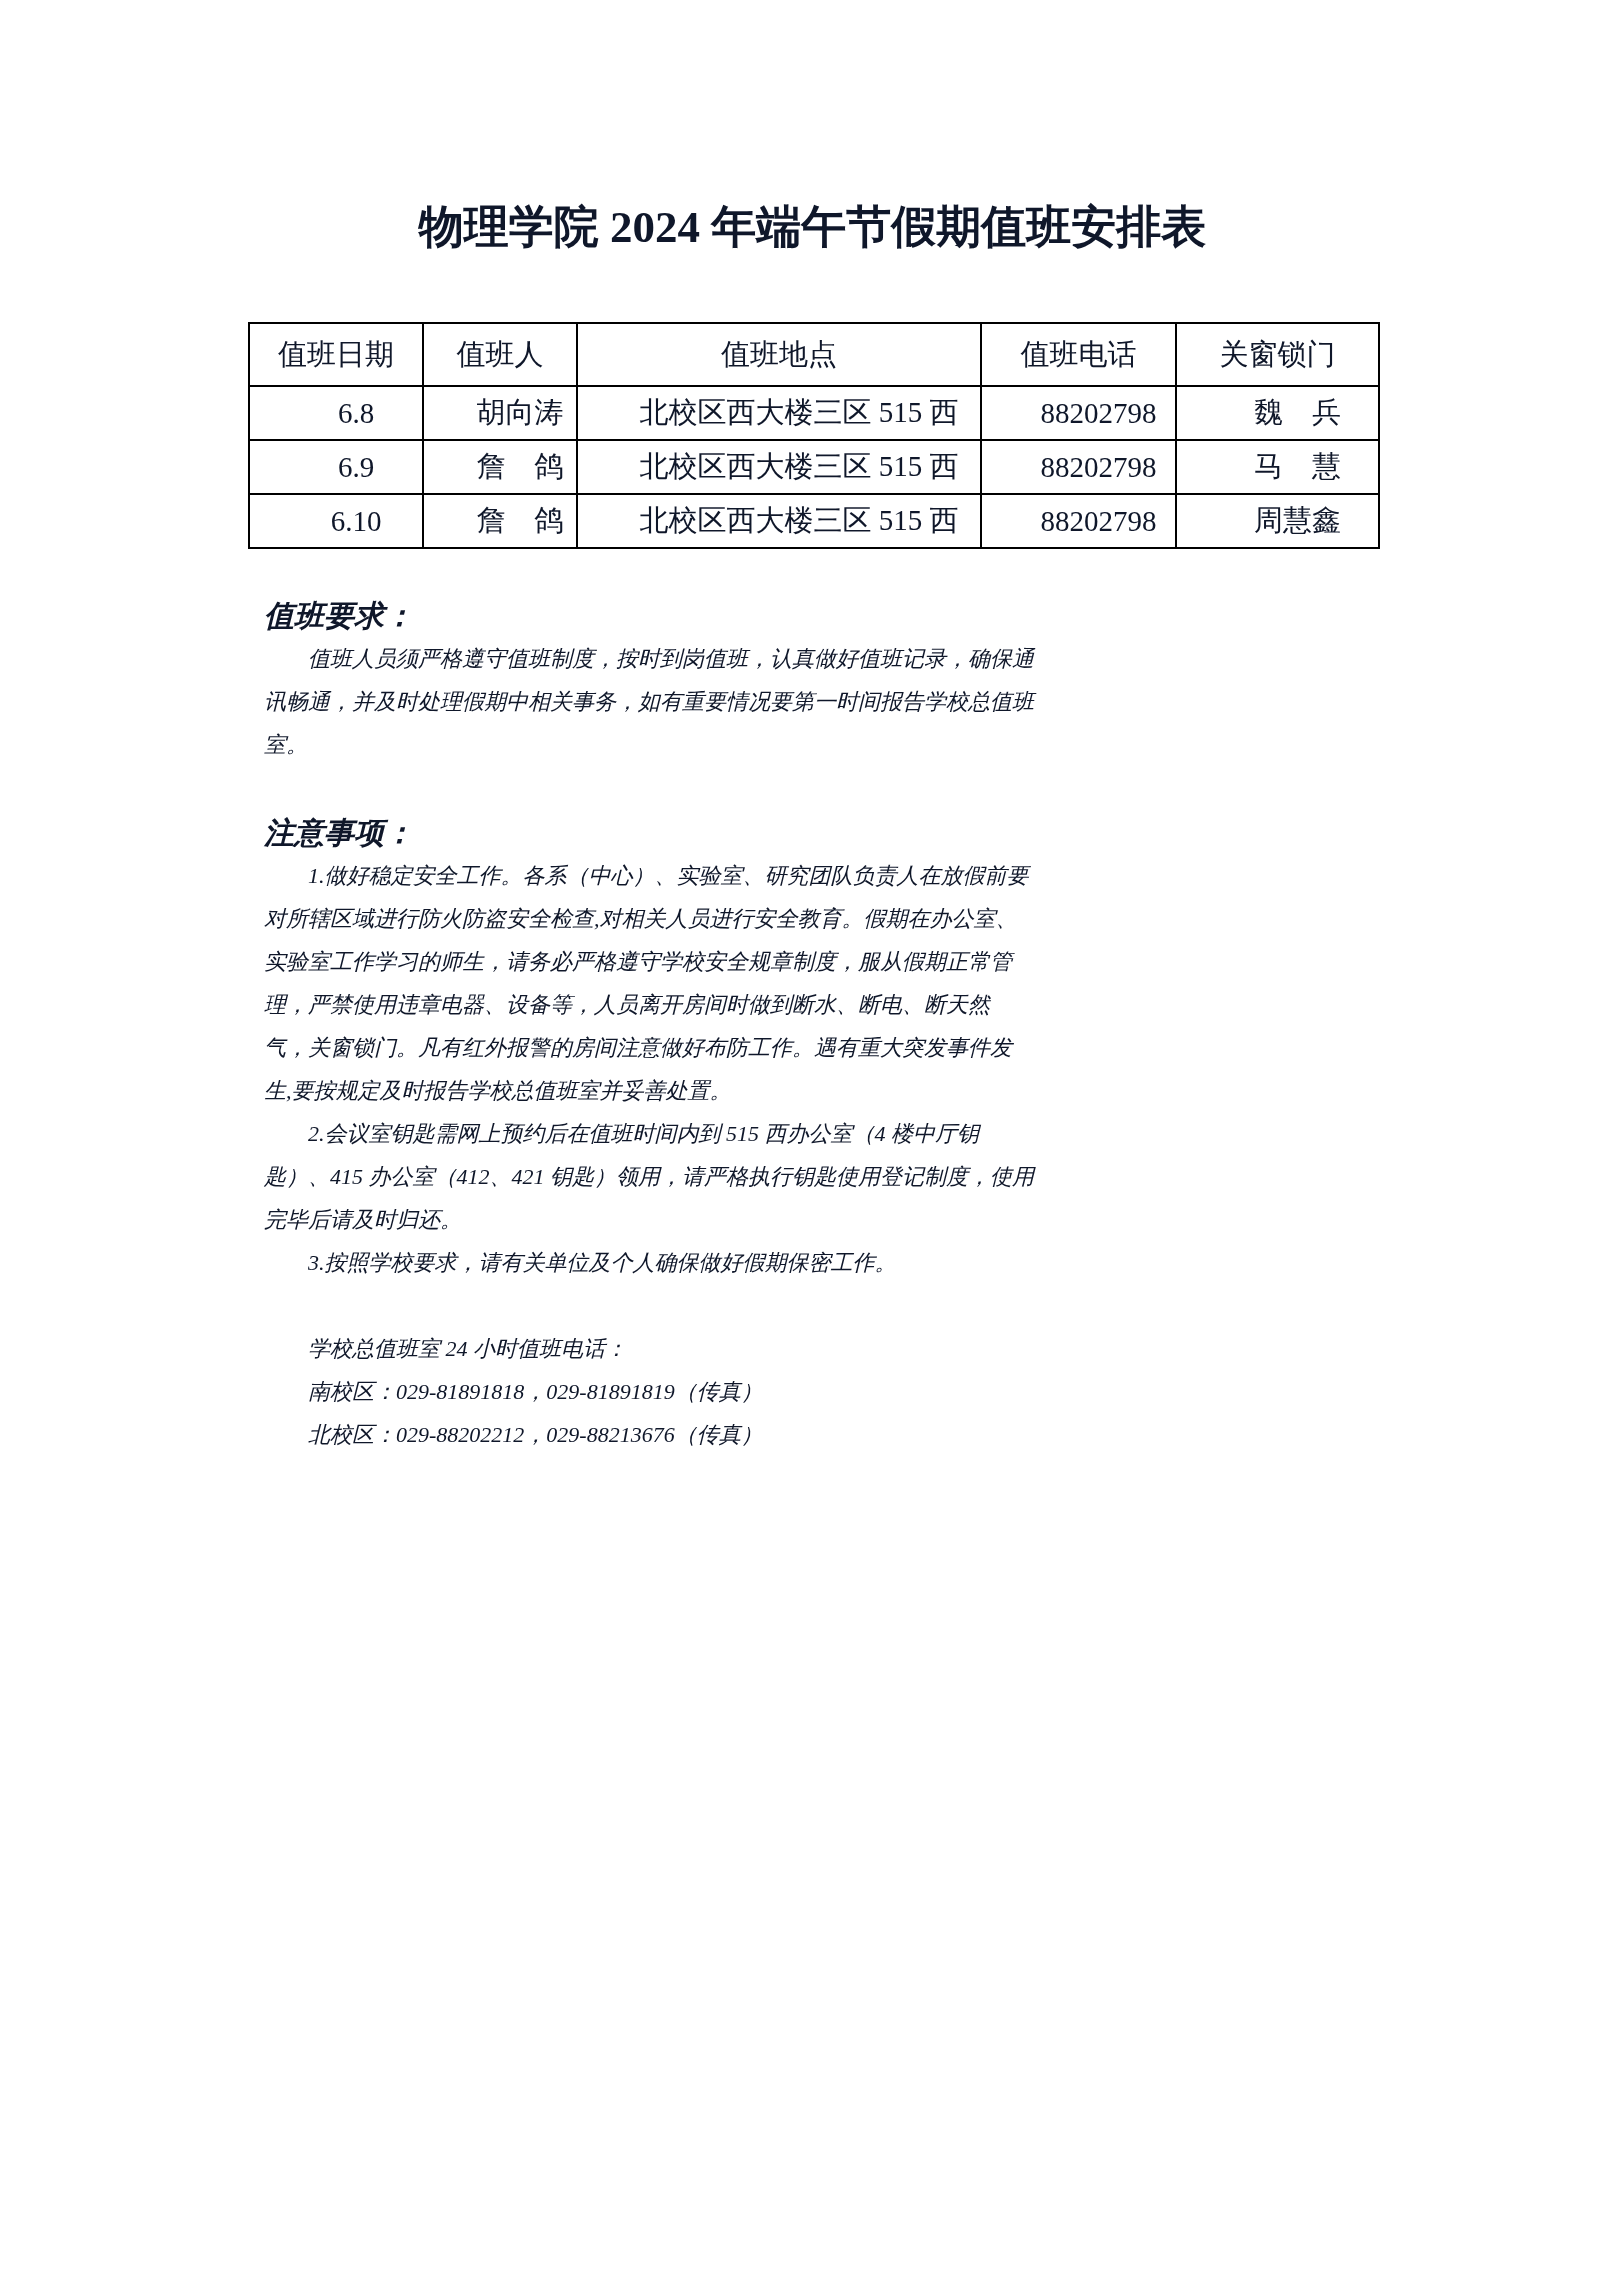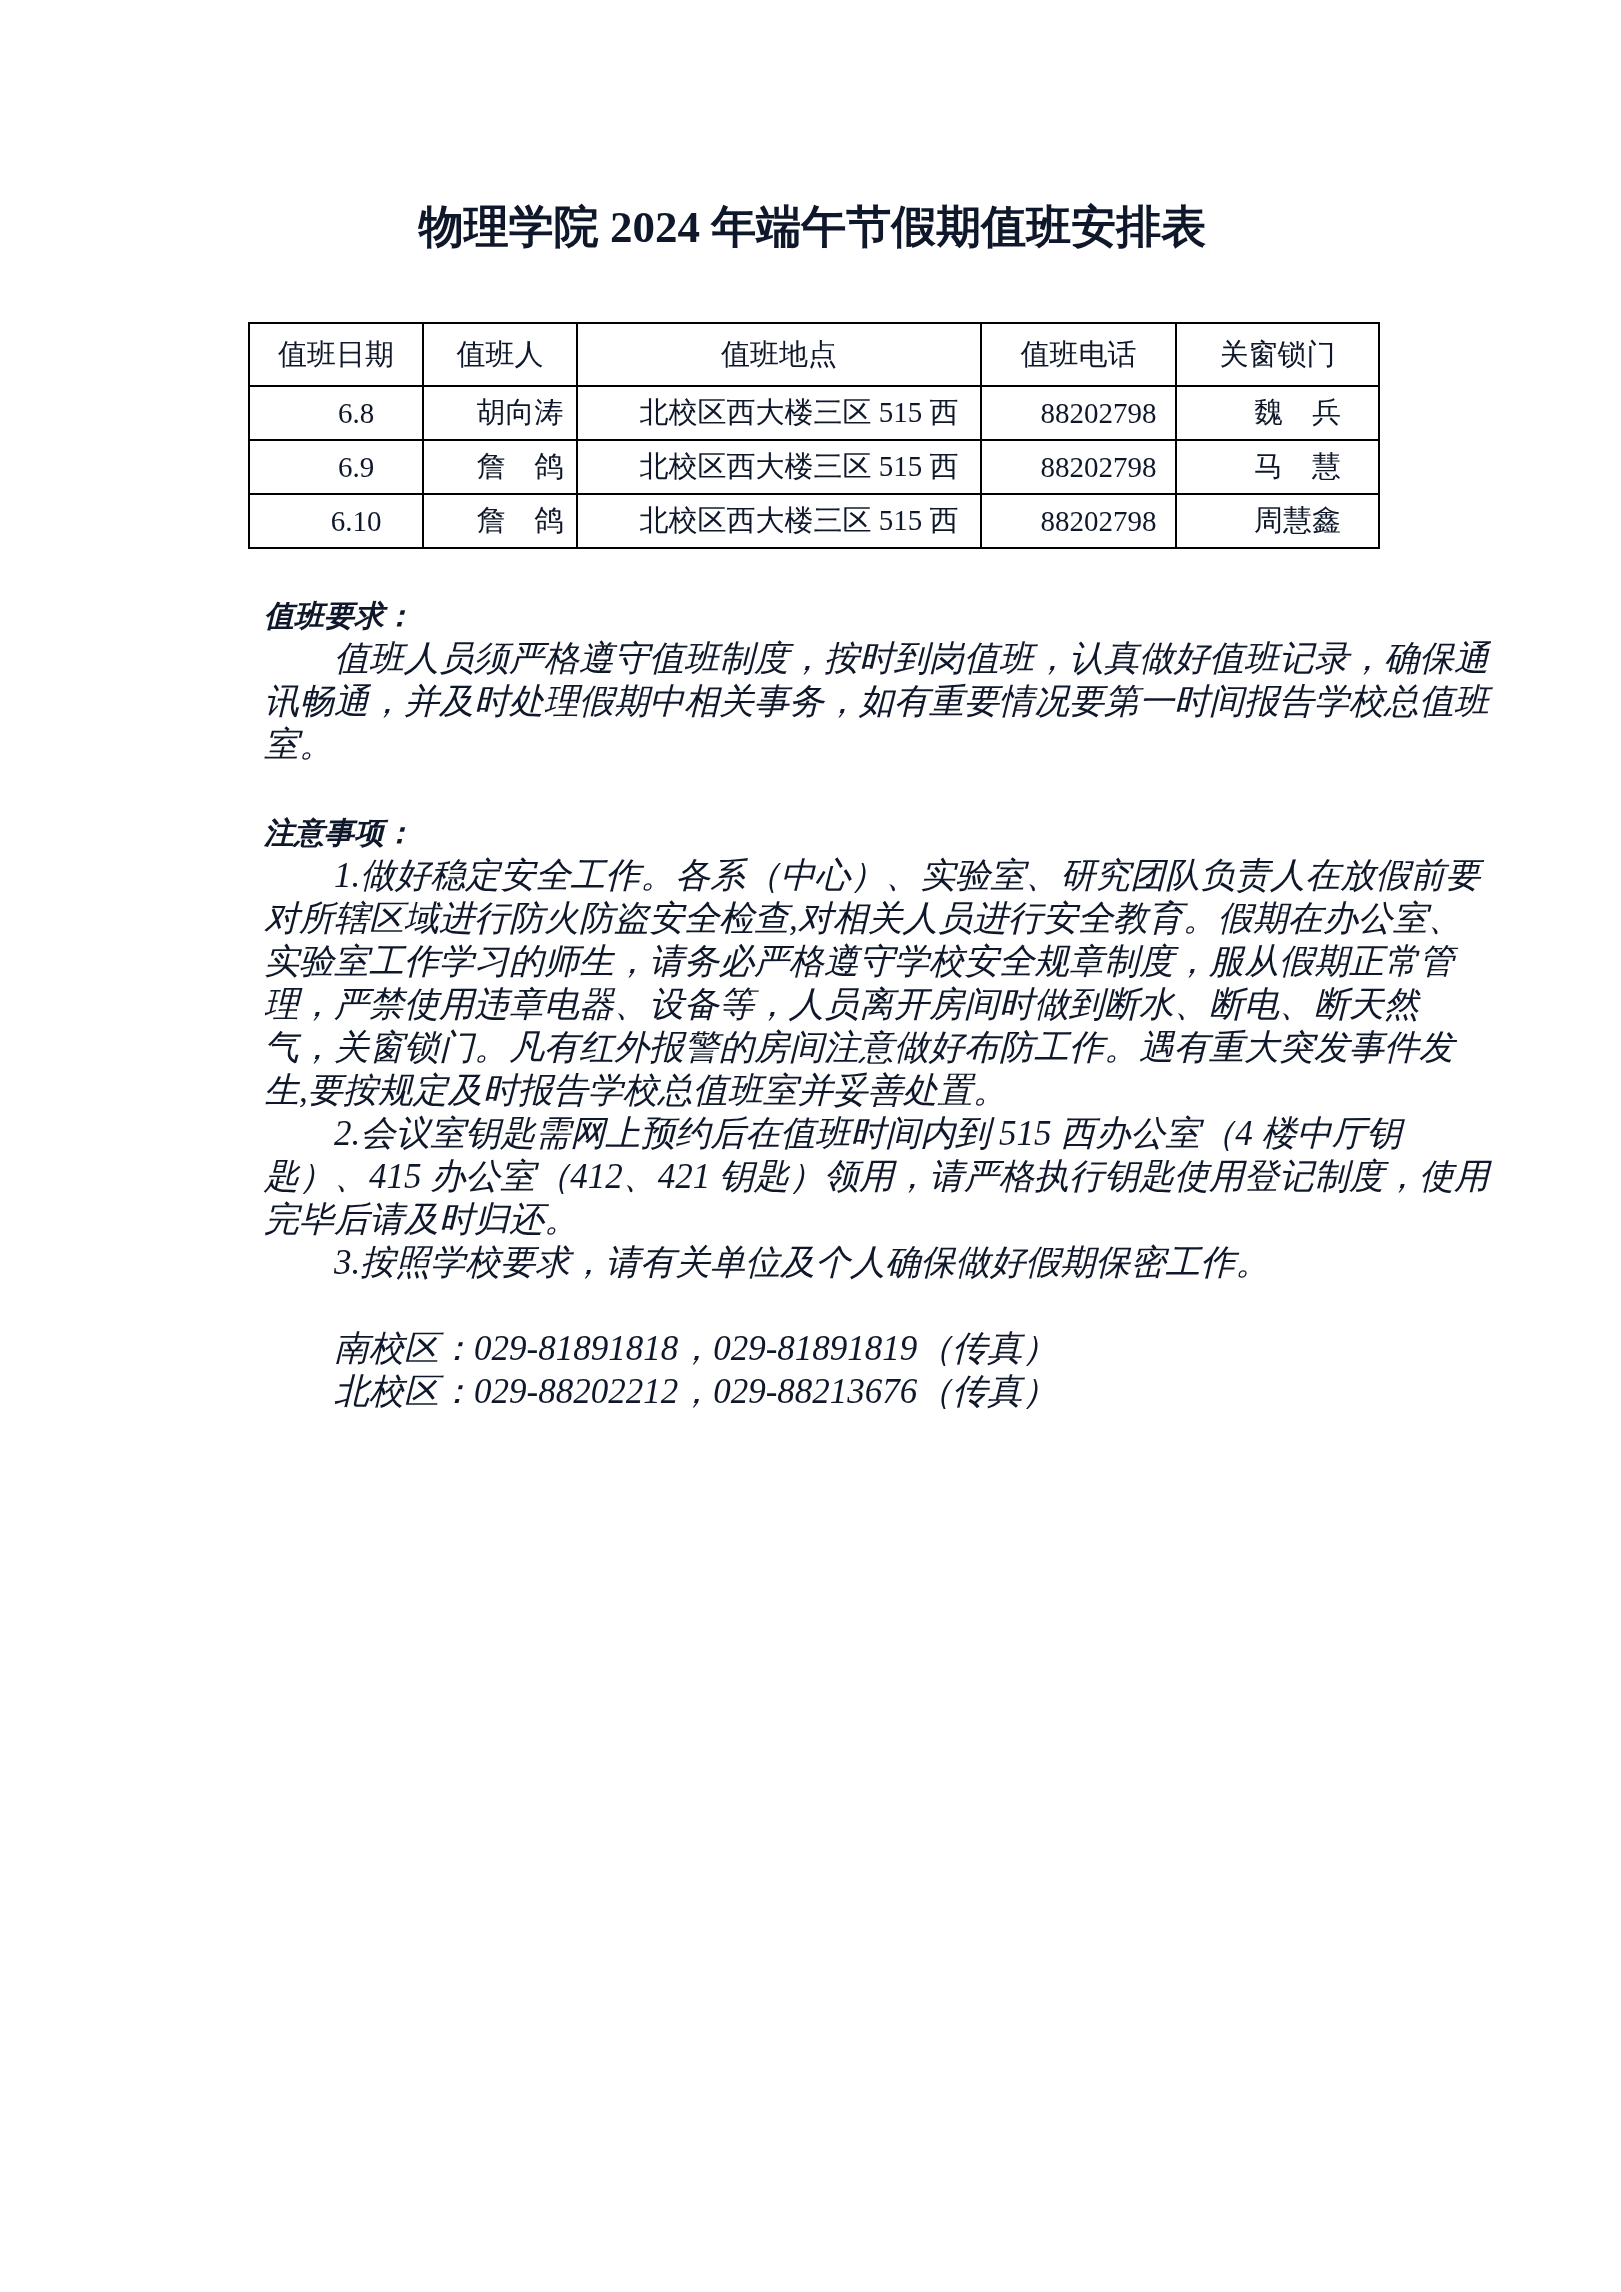--- a/index.html
+++ b/index.html
@@ -60,21 +60,21 @@
   .section-0{margin-top:45px;}
   .section-1{margin-top:45px;}
   .section-2{margin-top:43px;}
   .sec-heading{
     font-size:30px;
     font-weight:bold;
     line-height:43px;
     white-space:nowrap;
   }
   .pline{
-    font-size:35px;
+    font-size:22px;
     line-height:43px;
     white-space:nowrap;
   }
 </style>
 </head>
 <body>
 
 <div class="page">
   <div class="content">
 
@@ -136,20 +136,21 @@
           <div class="pline">实验室工作学习的师生，请务必严格遵守学校安全规章制度，服从假期正常管</div>
           <div class="pline">理，严禁使用违章电器、设备等，人员离开房间时做到断水、断电、断天然</div>
           <div class="pline">气，关窗锁门。凡有红外报警的房间注意做好布防工作。遇有重大突发事件发</div>
           <div class="pline">生,要按规定及时报告学校总值班室并妥善处置。</div>
           <div class="pline">　　2.会议室钥匙需网上预约后在值班时间内到 515 西办公室（4 楼中厅钥</div>
           <div class="pline">匙）、415 办公室（412、421 钥匙）领用，请严格执行钥匙使用登记制度，使用</div>
           <div class="pline">完毕后请及时归还。</div>
           <div class="pline">　　3.按照学校要求，请有关单位及个人确保做好假期保密工作。</div>
         </div>
         <div class="section section-2">
+          <div class="pline">　　学校总值班室 24 小时值班电话：</div>
           <div class="pline">　　南校区：029-81891818，029-81891819（传真）</div>
           <div class="pline">　　北校区：029-88202212，029-88213676（传真）</div>
         </div>
       </div>
 
   </div>
 </div>
 
 
 </body></html>

